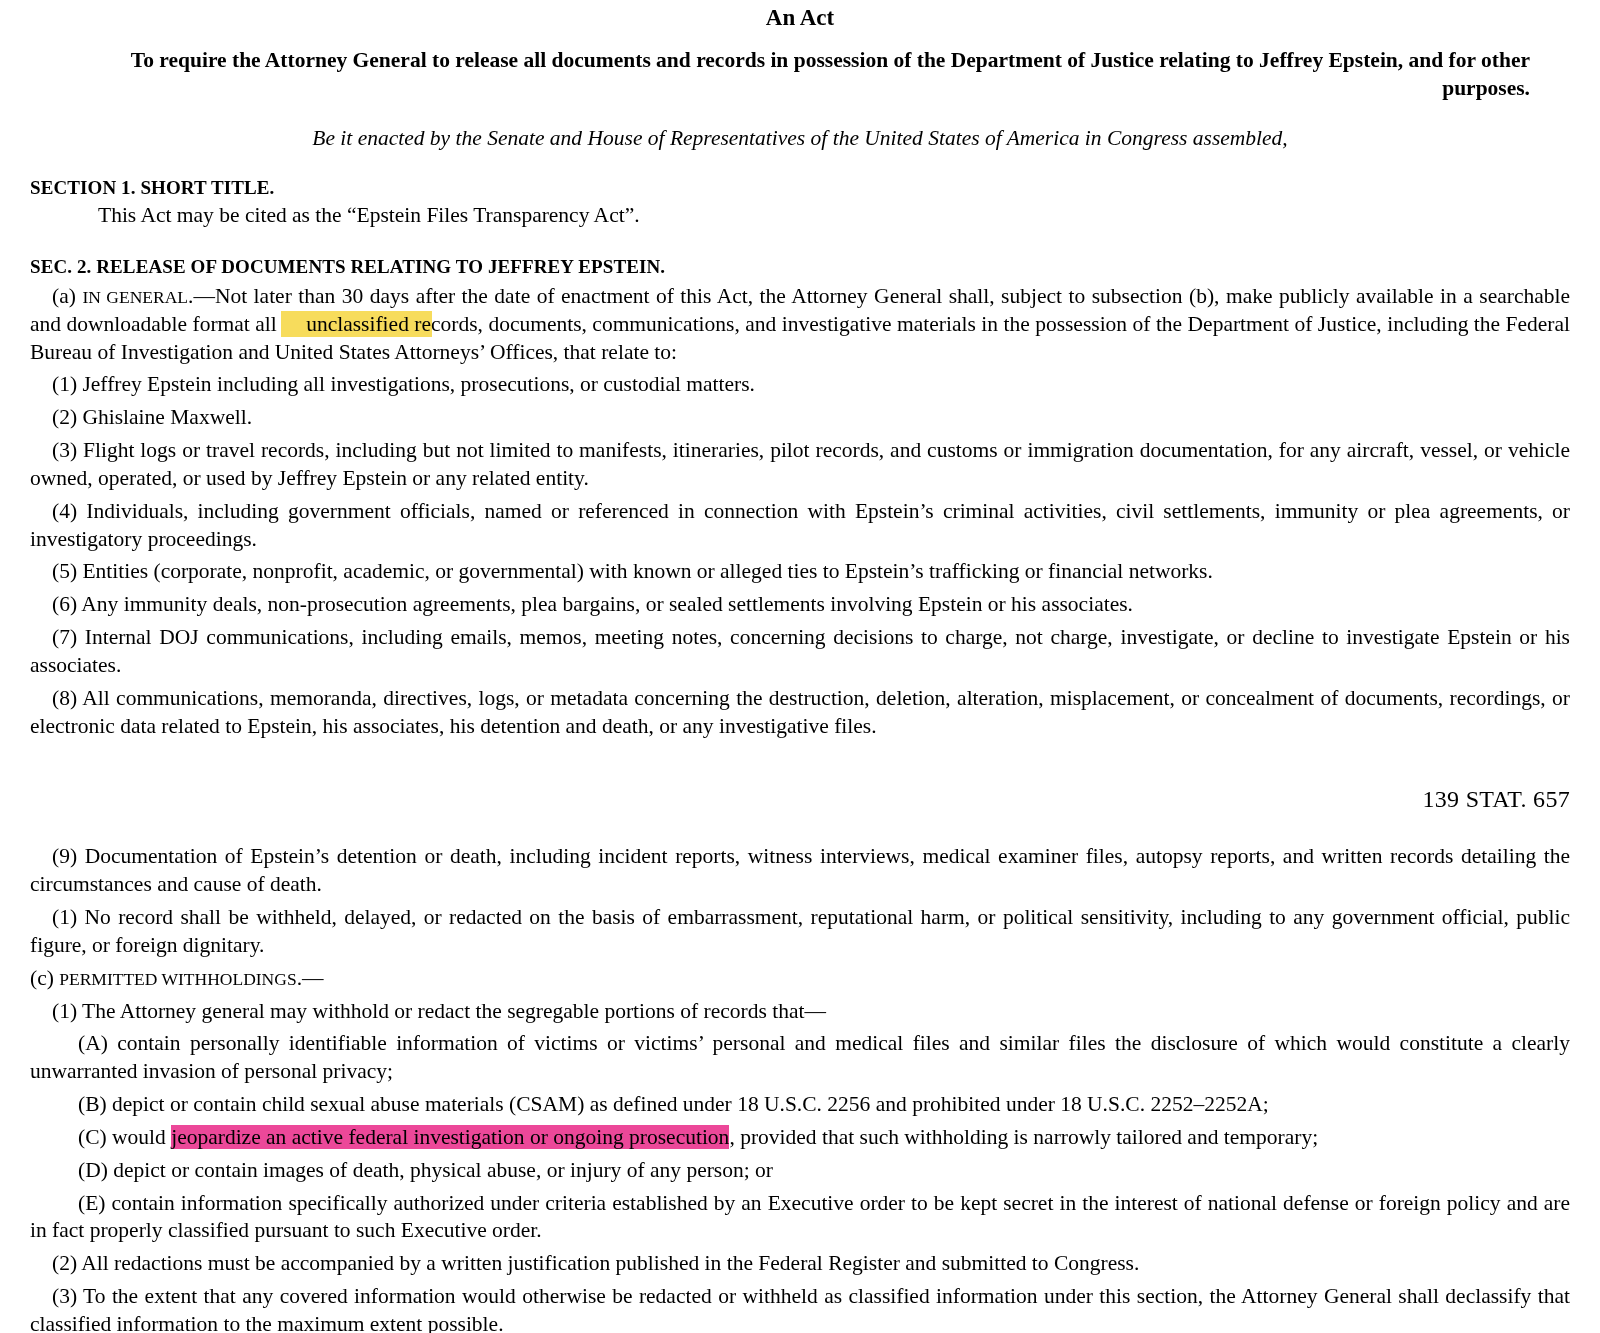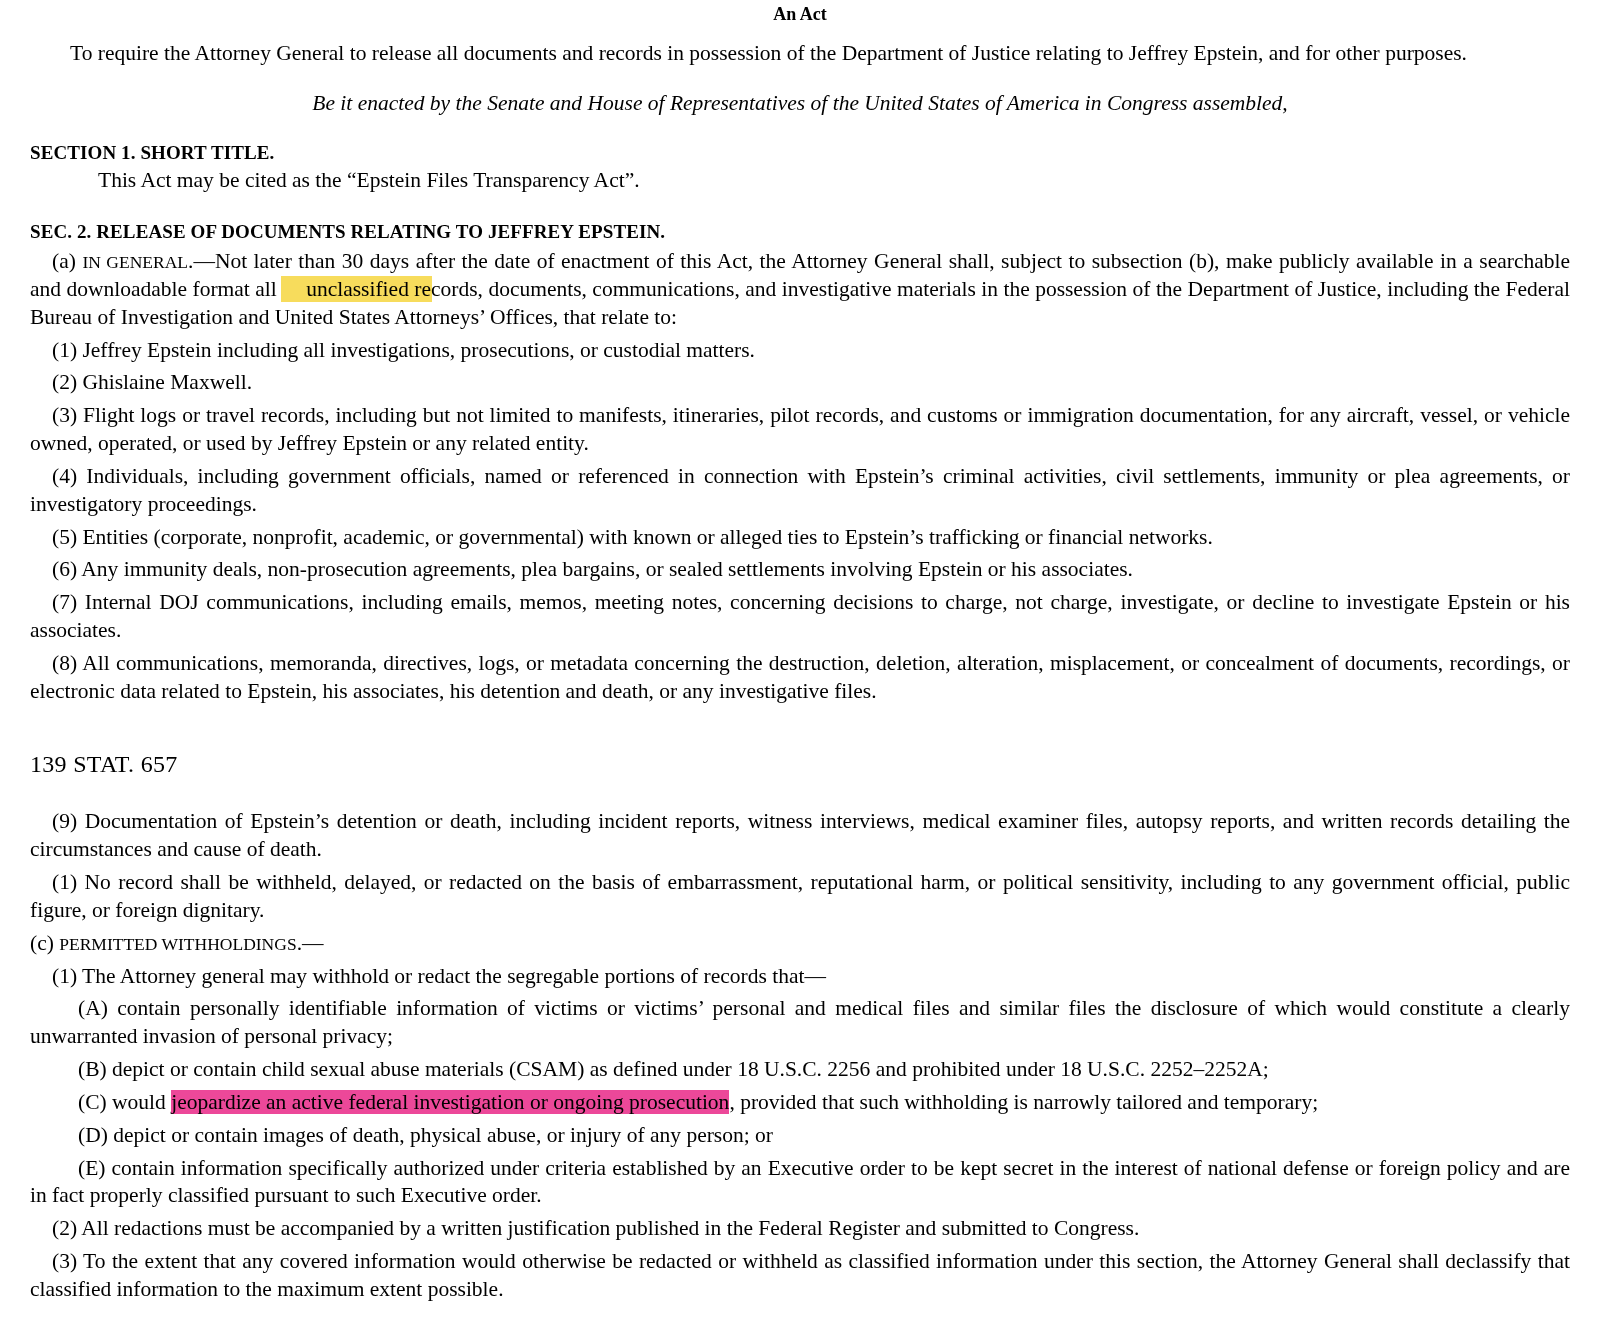--- a/index.html
+++ b/index.html
@@ -14,31 +14,32 @@
     color: #000000;
   }
   .page {
     width: 1600px;
     box-sizing: border-box;
     padding: 0 30px;
     position: relative;
   }
   .doc-title {
     text-align: center;
-    font-size: 18px;
+    font-size: 23px;
     margin-top: 0;
     padding-top: 4px;
     line-height: 1.2;
   }
   .preamble {
-    text-align: left;
+    text-align: right;
     font-size: 21.5px;
     line-height: 1.28;
     margin-top: 14px;
     padding: 0 40px;
+    font-weight: bold;
   }
   .enacting {
     text-align: center;
     font-style: italic;
     font-size: 21.5px;
     margin-top: 24px;
   }
   .sec-head {
     font-weight: bold;
     font-size: 19px;
@@ -71,21 +72,21 @@
   }
   .hl {
     background: #f7dc5c;
     box-shadow: 0 0 0 1px #f7dc5c;
     padding-left: 24px;
   }
   .hl2 {
     background: #ec4899;
   }
   .stat-line {
-    text-align: left;
+    text-align: right;
     font-size: 24px;
     margin-top: 46px;
     margin-bottom: 30px;
     letter-spacing: 0.3px;
   }
 </style>
 </head>
 <body>
 
 <div class="page">

